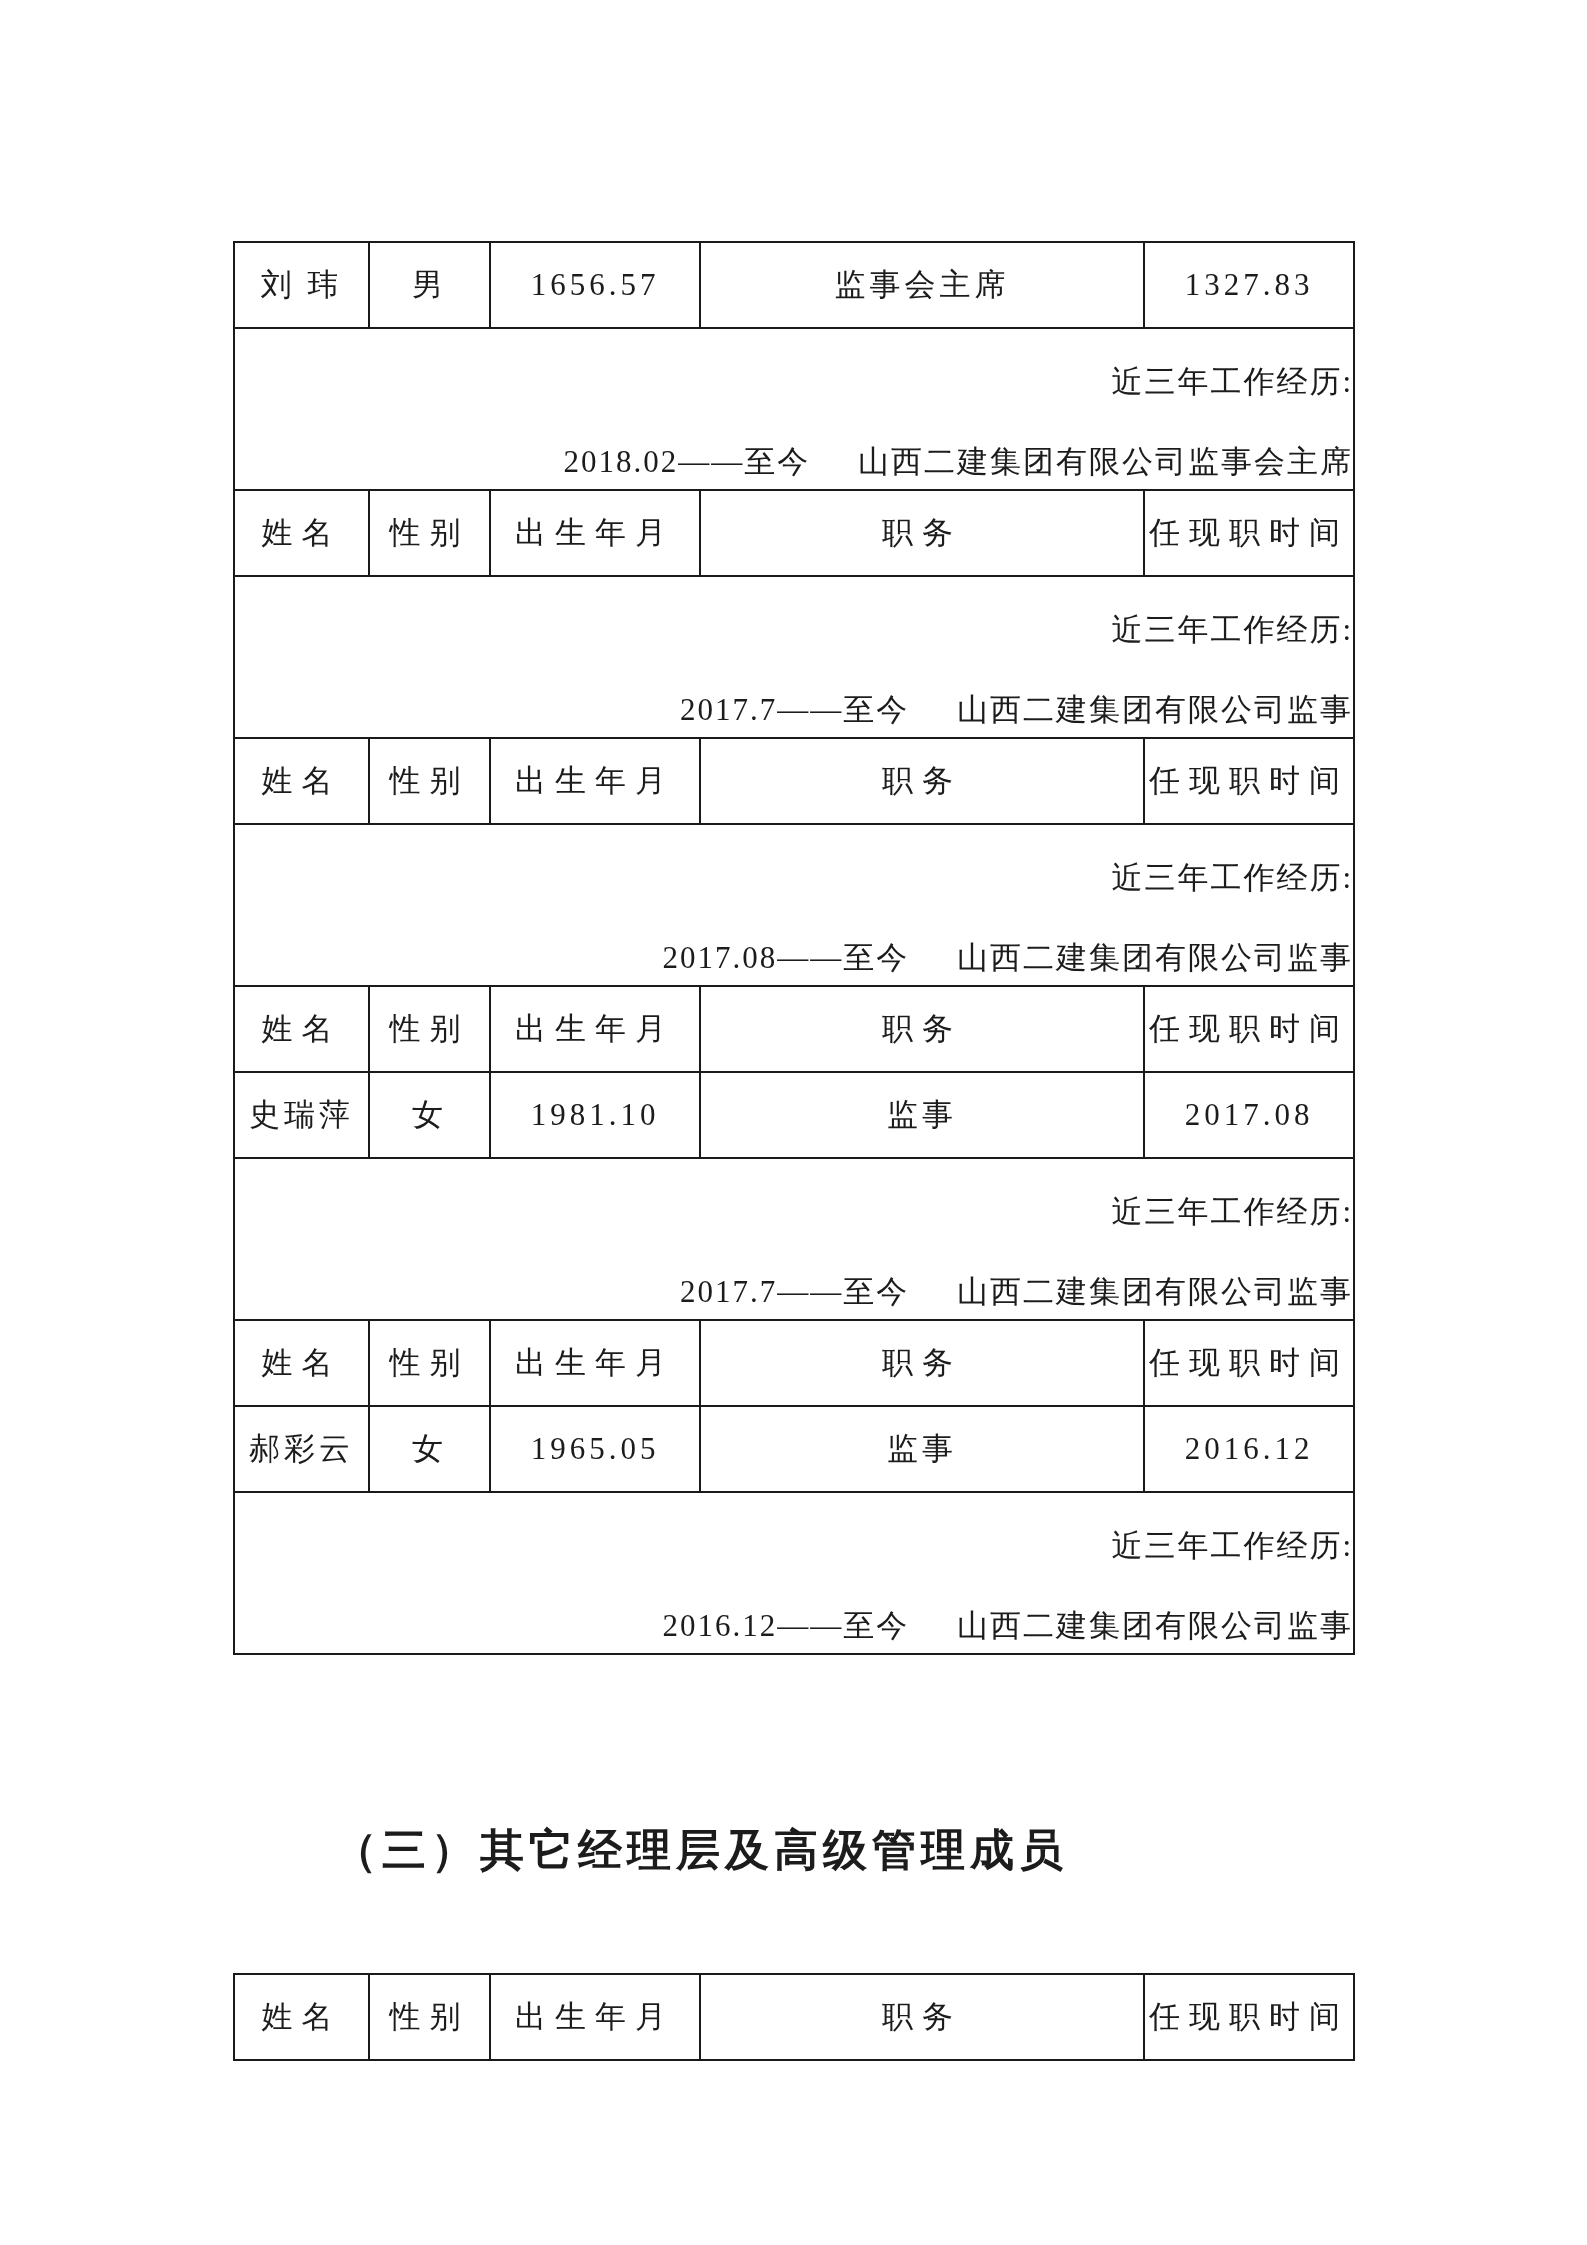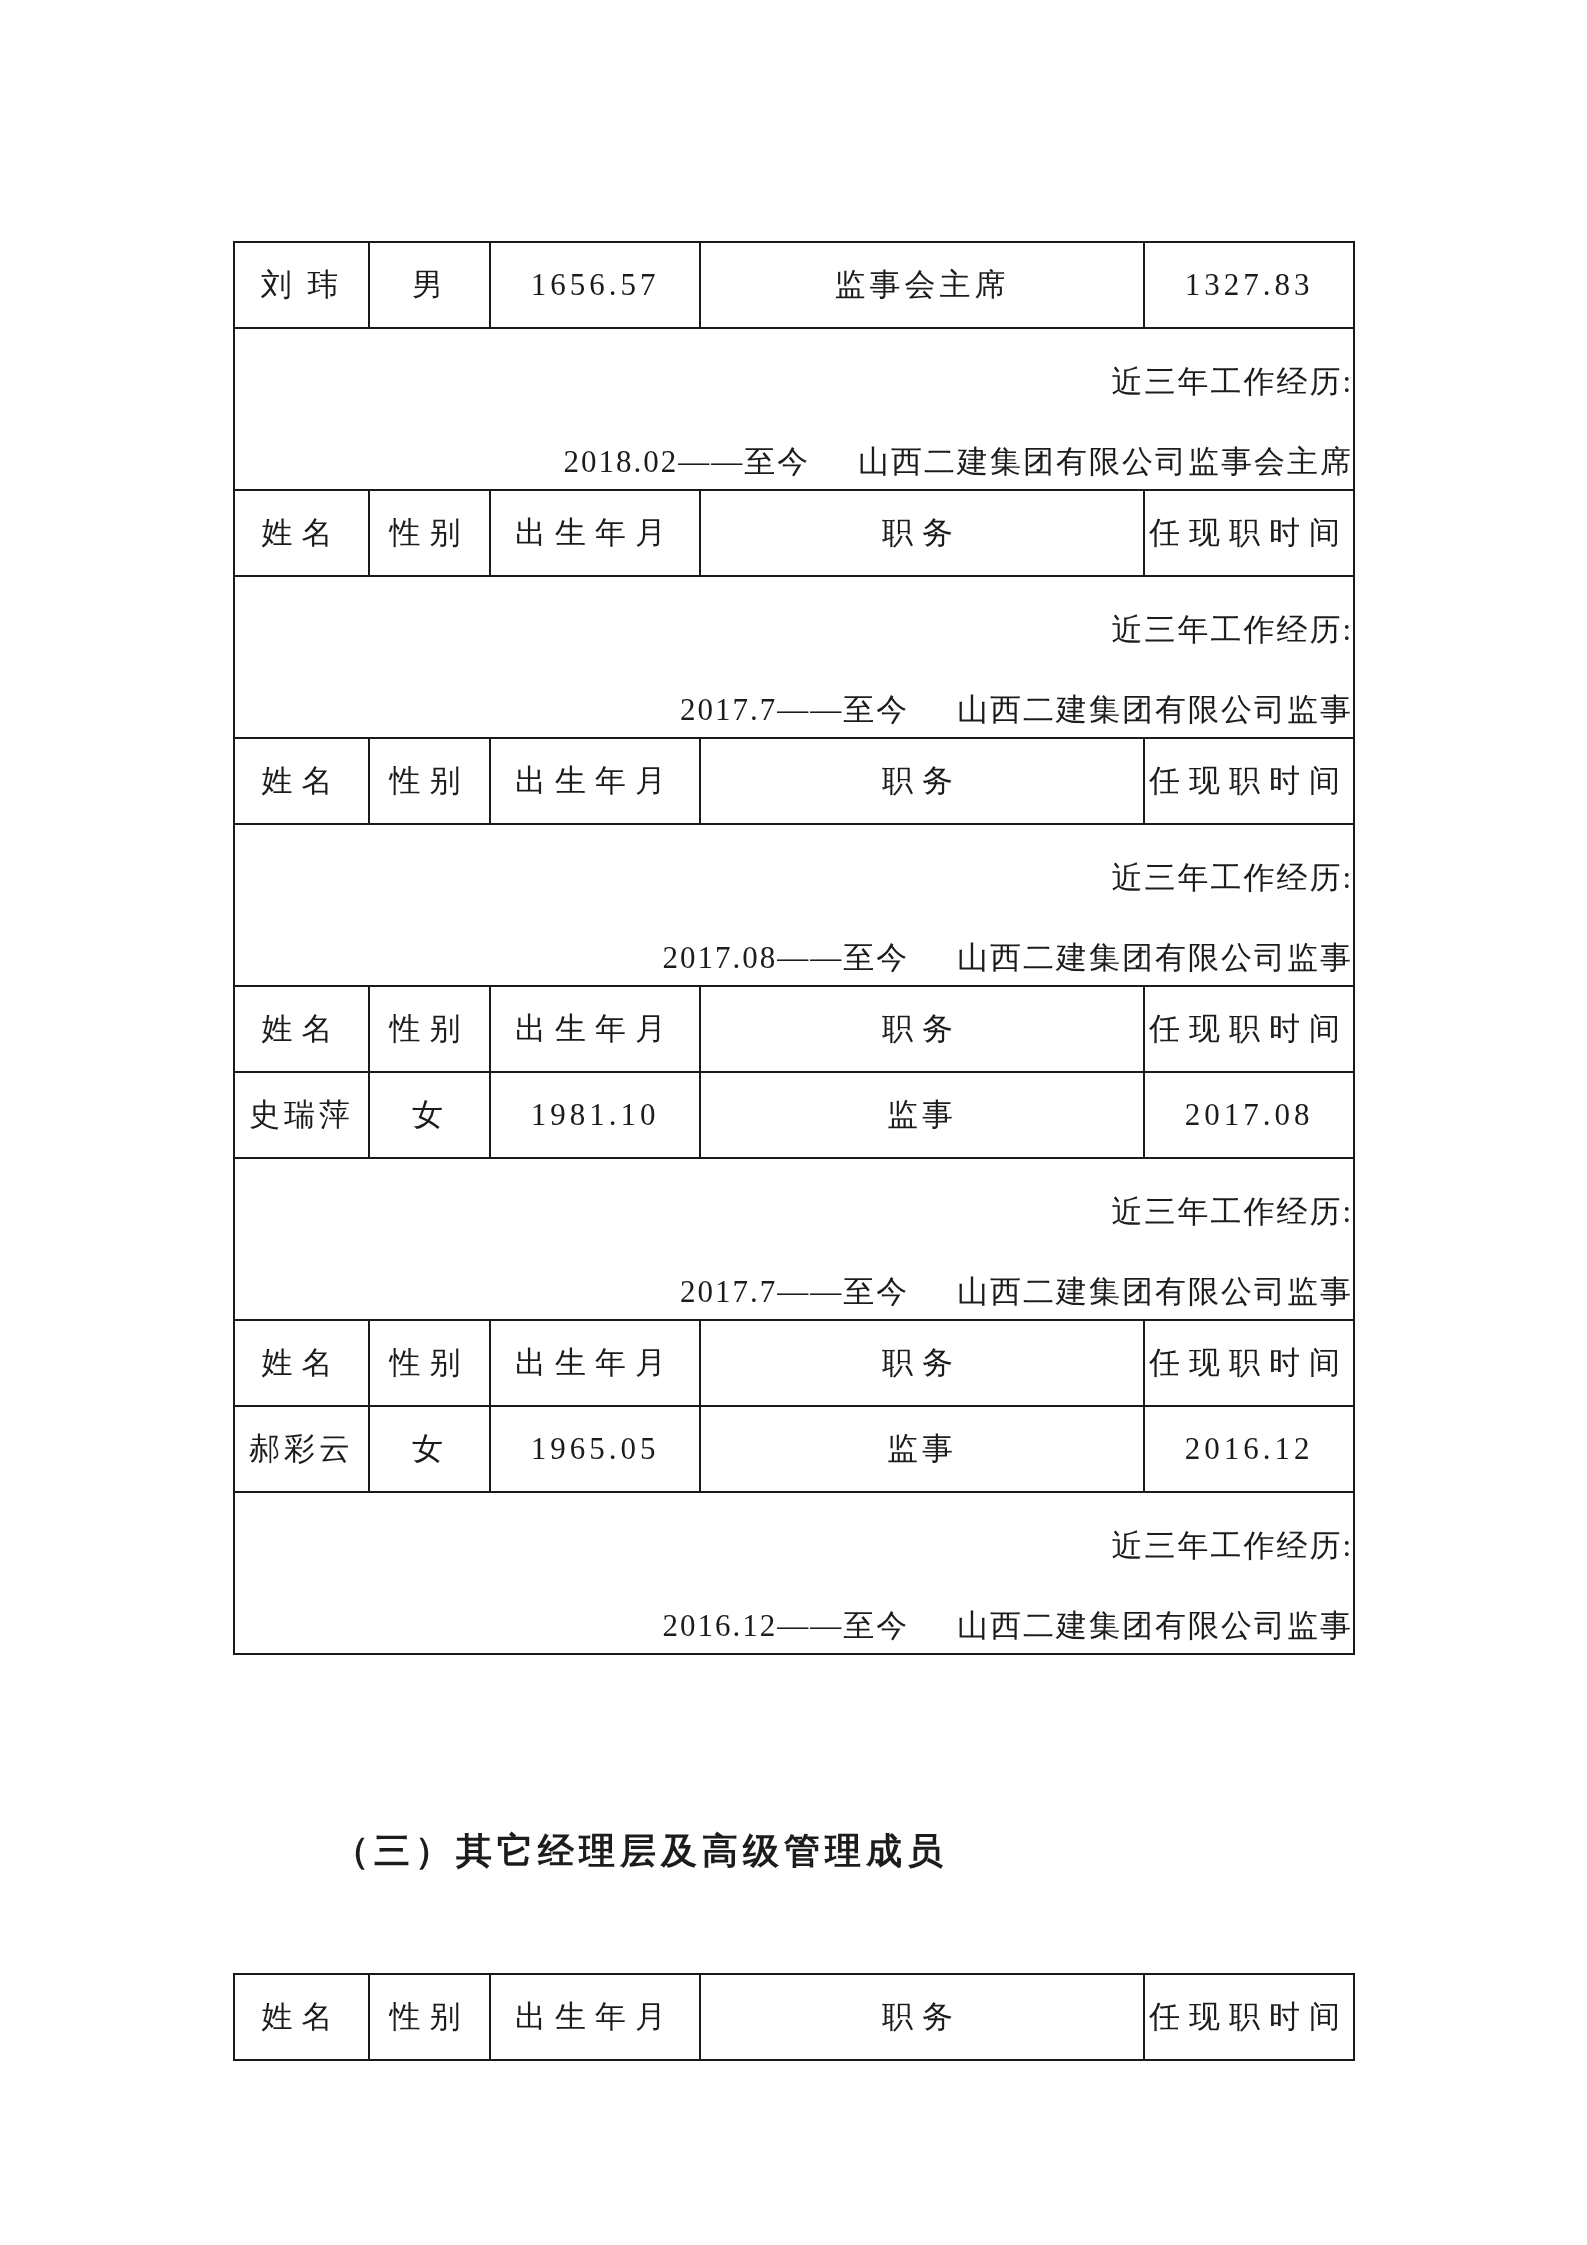--- a/index.html
+++ b/index.html
@@ -41,21 +41,21 @@
     padding: 0 0 0 5px;
     letter-spacing: 2px;
   }
   .exp-label { margin: 37px 0 0 0; line-height: 32px; }
   .exp-line  { margin: 48px 0 0 0; line-height: 32px; }
   .exp-org   { margin-left: 38px; }
   .section-heading {
     position: absolute;
     left: 333px;
     top: 1827px;
-    font-size: 36px;
+    font-size: 44px;
     line-height: 48px;
     font-weight: bold;
     letter-spacing: 5px;
     white-space: nowrap;
   }
 </style>
 </head>
 <body>
 
 <div class="page">

